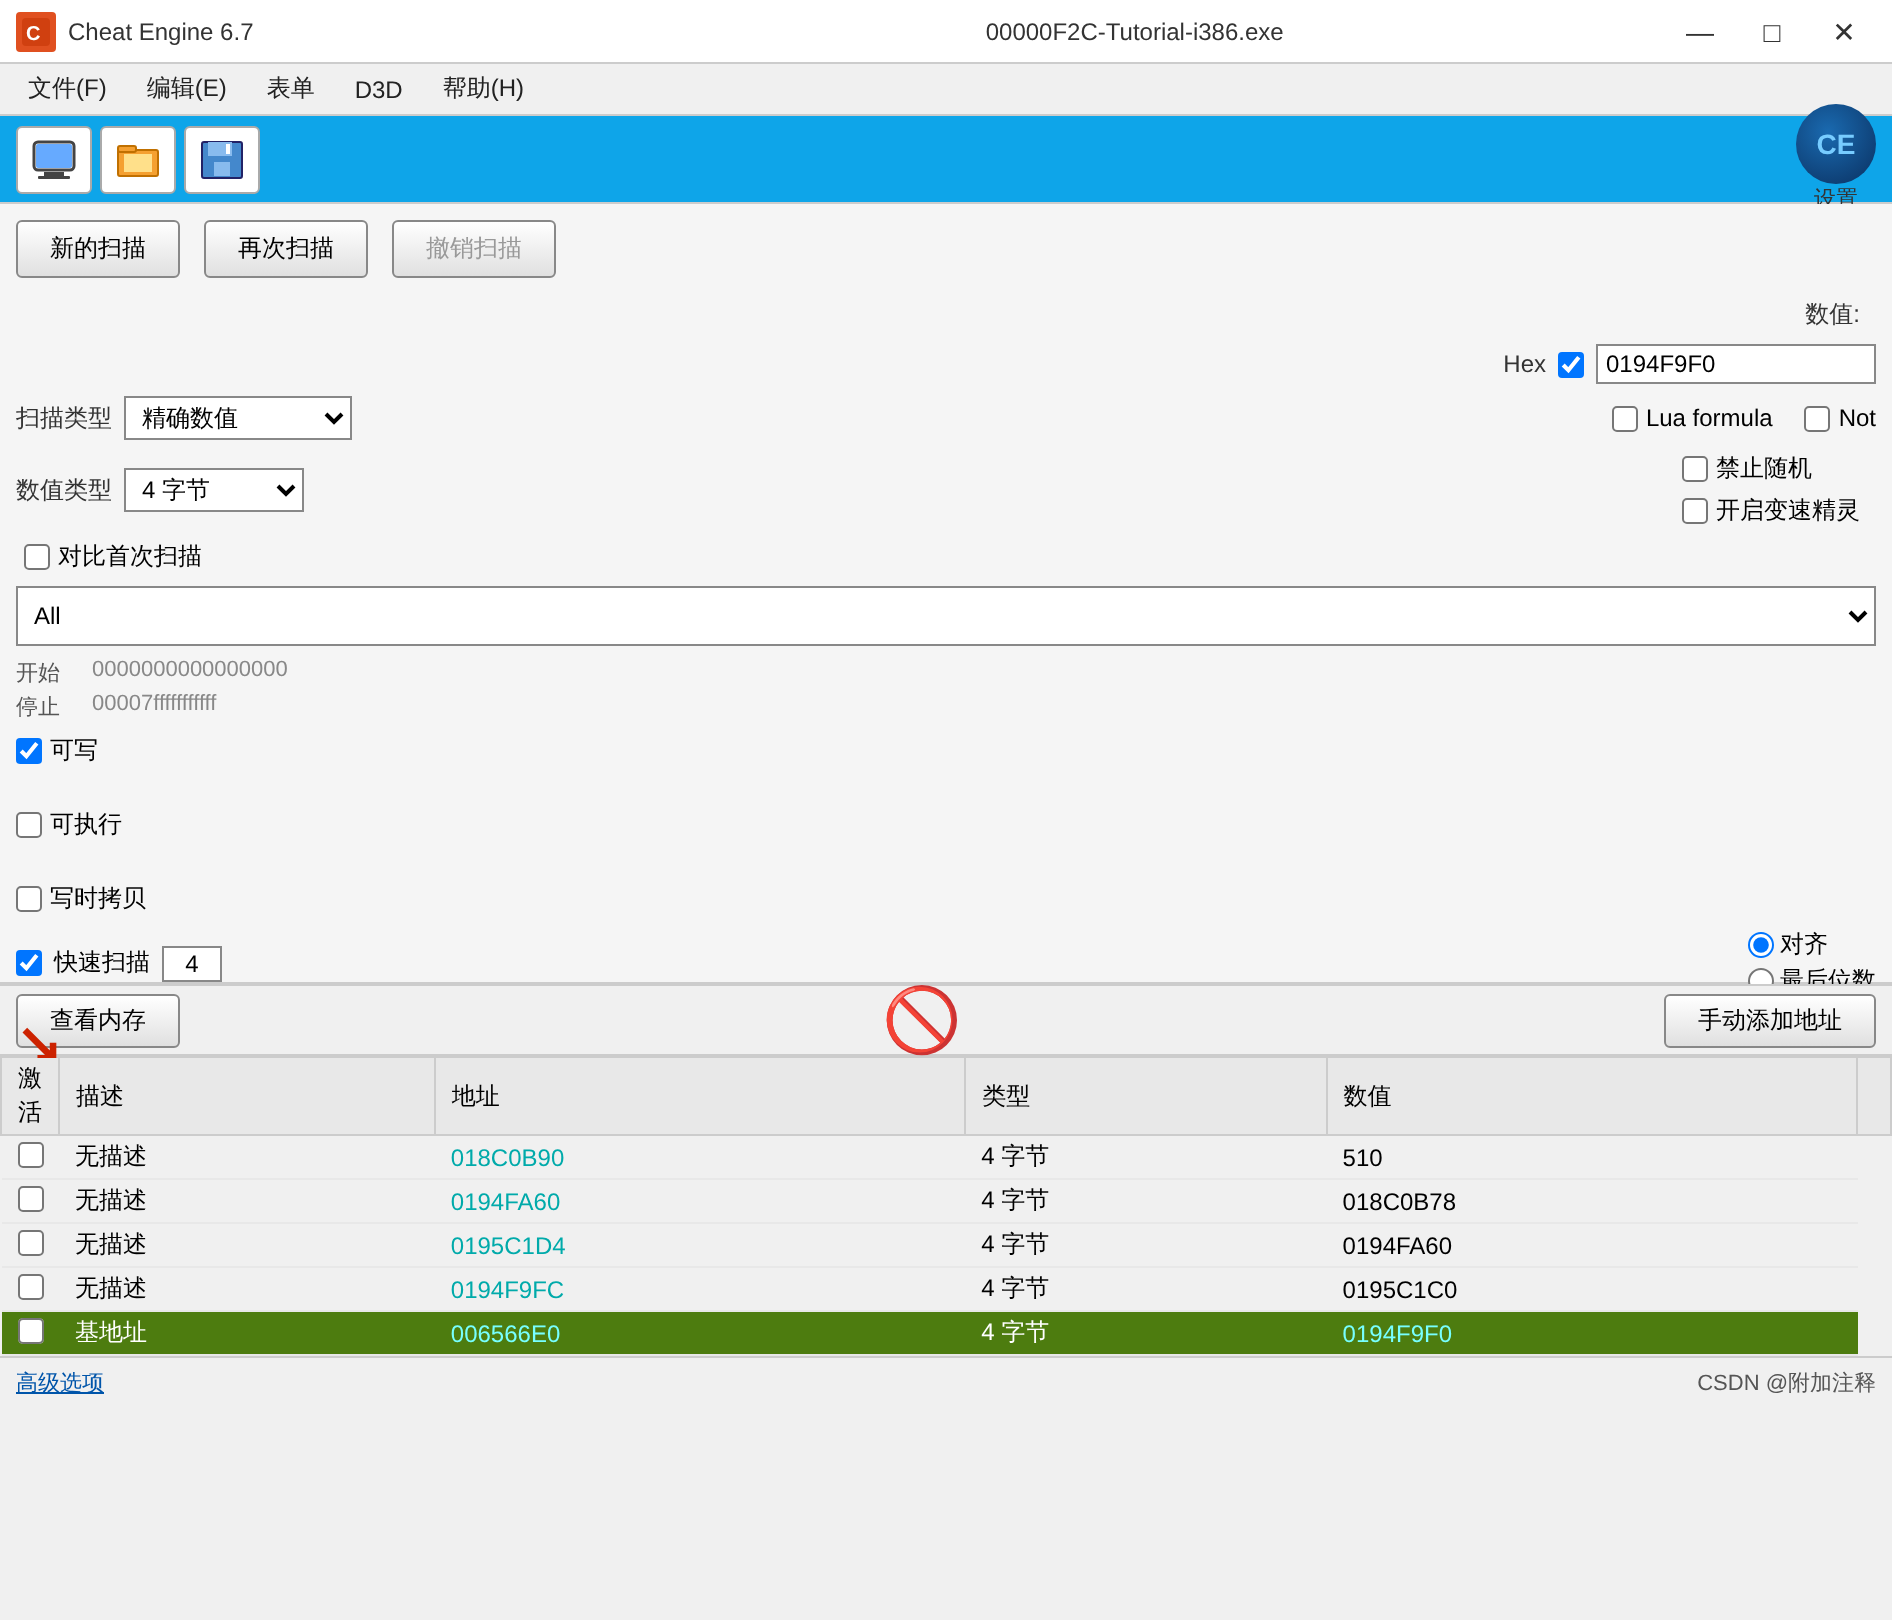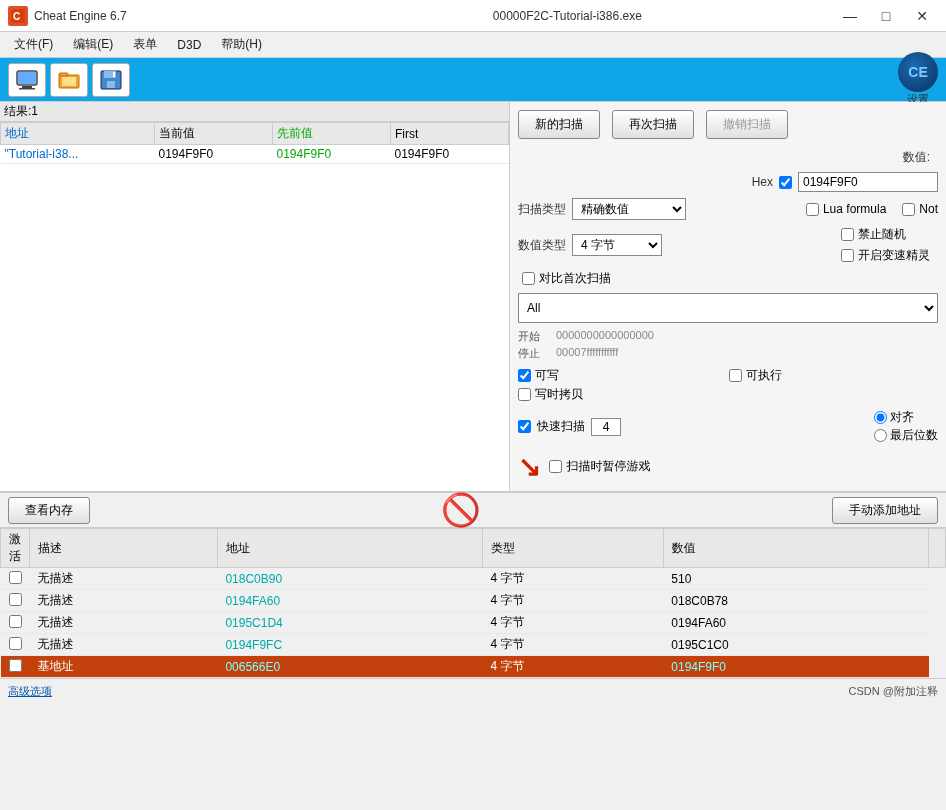--- a/index.html
+++ b/index.html
@@ -212,22 +212,22 @@
       gap: 2px;
       color: #888;
       font-size: 11px;
     }
     .range-item { display: flex; gap: 8px; }
     .range-label { min-width: 30px; color: #555; }
     .range-value { color: #888; }
 
     .options-grid {
       display: grid;
-      grid-template-columns: 1fr 1fr;
-      gap: 2px;
+      grid-template-columns: 1fr;
+      gap: 20px;
     }
 
     .fast-scan-row {
       display: flex;
       align-items: center;
       gap: 6px;
     }
     .fast-scan-number {
       width: 30px;
       border: 1px solid #888;
@@ -309,21 +309,21 @@
     }
     .address-table td {
       border-bottom: 1px solid #e8e8e8;
       padding: 2px 8px;
       font-size: 12px;
     }
     .address-table .checkbox-cell {
       width: 24px;
     }
     .row-selected td {
-      background: #c2410c;
+      background: #4d7c0f;
       color: #fff;
     }
 
     
     .status-bar {
       height: 26px;
       background: #f0f0f0;
       border-top: 1px solid #ccc;
       display: flex;
       align-items: center;
@@ -434,43 +434,20 @@
         <div class="settings-circle">
           <span style="color:#7cf;font-size:14px;font-weight:bold;">CE</span>
         </div>
         <span class="settings-label">设置</span>
       </div>
     </div>
   </div>
 
   <div class="middle-area">
 
-    <div class="left-panel">
-      <div class="results-count-bar">结果:1</div>
-      <div class="results-table">
-        <table>
-          <thead>
-            <tr>
-              <th style="color:#0066cc;">地址</th>
-              <th>当前值</th>
-              <th style="color:#00aa00;">先前值</th>
-              <th>First</th>
-            </tr>
-          </thead>
-          <tbody>
-            <tr>
-              <td class="col-addr">"Tutorial-i38...</td>
-              <td>0194F9F0</td>
-              <td class="col-prev">0194F9F0</td>
-              <td>0194F9F0</td>
-            </tr>
-          </tbody>
-        </table>
-      </div>
-    </div>
 
     <div class="right-panel">
 
       <div class="scan-buttons">
         <button class="scan-btn">新的扫描</button>
         <button class="scan-btn">再次扫描</button>
         <button class="scan-btn disabled">撤销扫描</button>
       </div>
 
       <div style="display:flex; align-items:center; justify-content:flex-end;">

